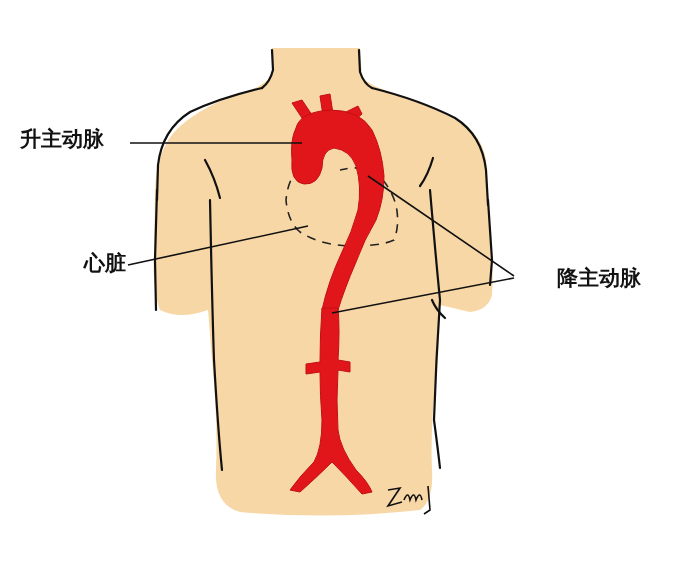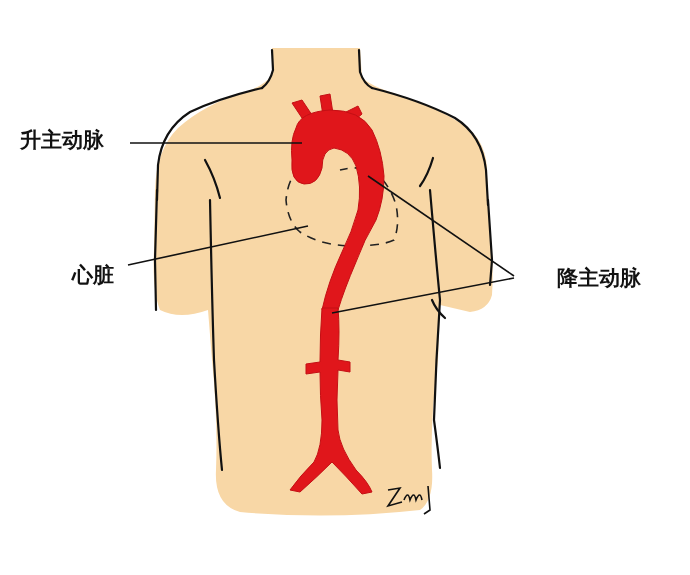--- a/index.html
+++ b/index.html
@@ -59,16 +59,16 @@
       <line x1="332" y1="313" x2="514" y2="278"></line>
     </g>
 
     <g stroke="#111" stroke-width="1.6" fill="none">
       <path d="M388,490 L400,488 L388,506 L402,502"></path>
       <path d="M404,500 Q408,490 410,500 Q414,490 416,500 Q420,490 422,500"></path>
       <path d="M428,486 L430,510 L424,514"></path>
     </g>
   </svg>
 
-  <div class="label" style="left:20px; top:130px;">升主动脉</div>
-  <div class="label" style="left:72px; top:253px;margin-top:12px;">心脏</div>
+  <div class="label" style="left:20px; top:130px;font-family:Liberation Mono, monospace;">升主动脉</div>
+  <div class="label" style="left:84px; top:253px;">心脏</div>
   <div class="label" style="left:520px; top:268px;padding-left:37px;">降主动脉</div>
 </div>
 
 </body></html>

